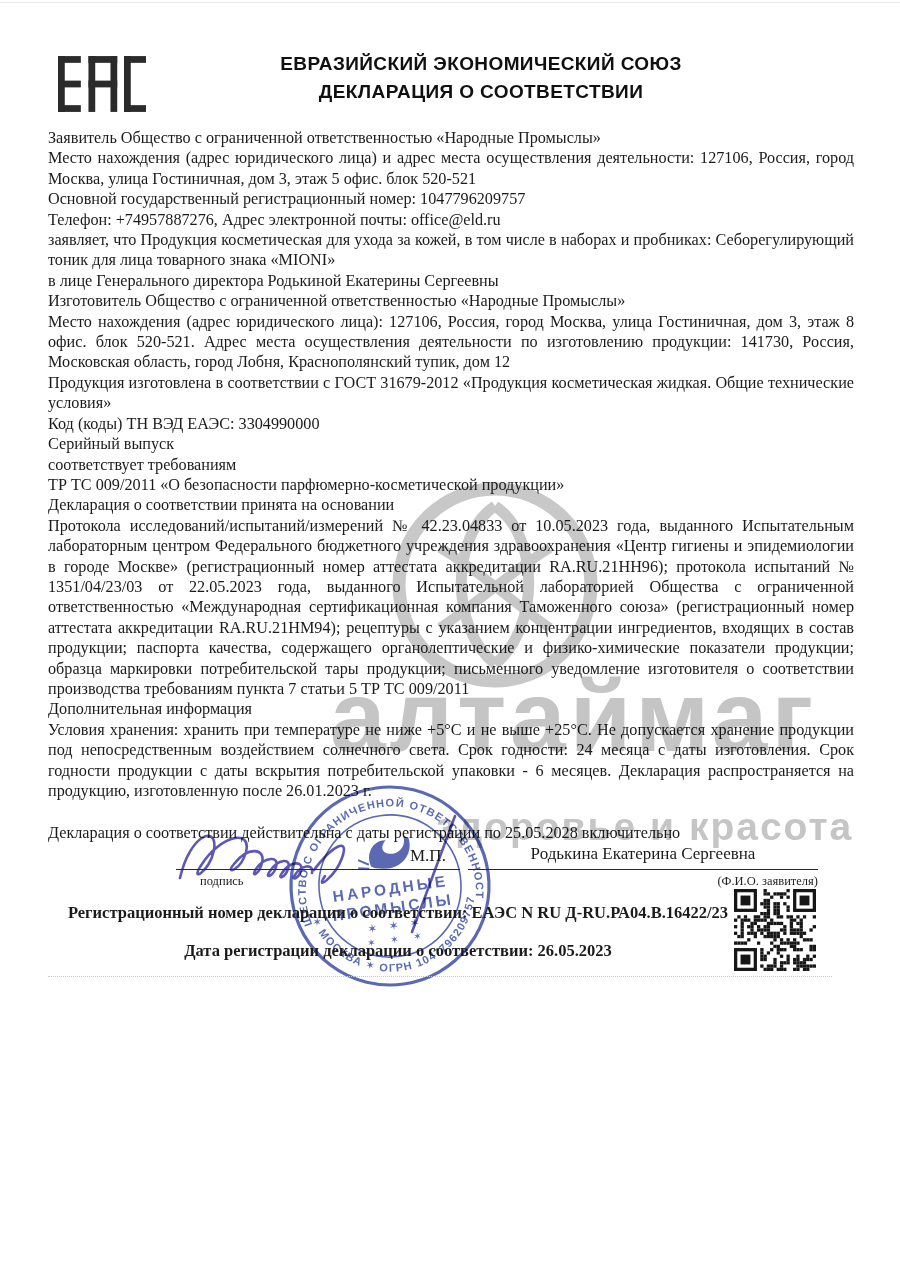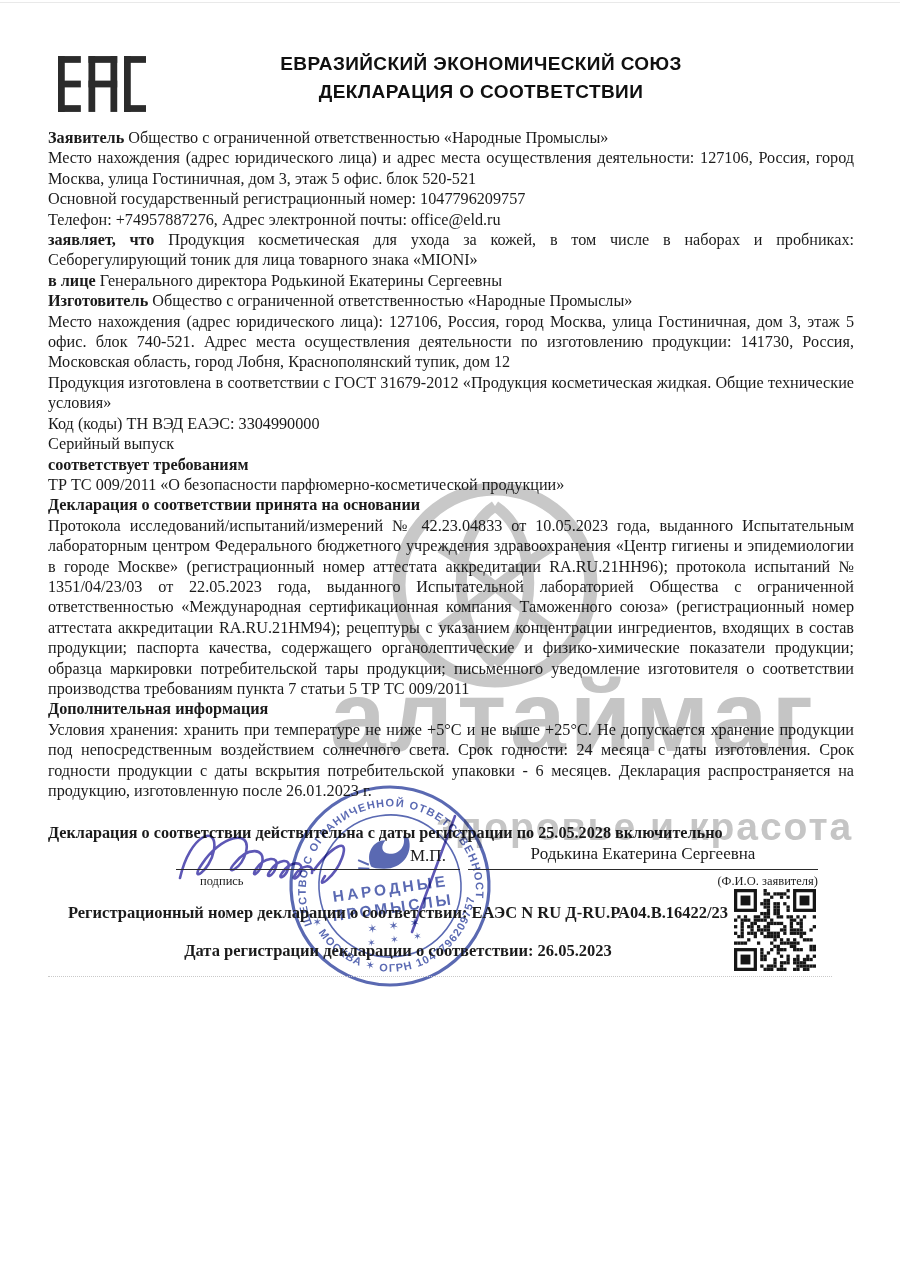--- a/index.html
+++ b/index.html
@@ -20,21 +20,21 @@
     position:absolute;left:62px;right:0;top:50px;text-align:center;
     font-family:"Liberation Sans","DejaVu Sans",sans-serif;font-weight:bold;
     font-size:19px;line-height:28px;color:#101010;letter-spacing:.4px;
   }
   
   .body{
     position:absolute;left:48px;top:128px;width:806px;
     font-size:16.2px;line-height:20.4px;text-align:justify;
   }
   .para{margin:0;}
-  .para b{font-weight:bold;}
+  .para b{font-weight:normal;}
   .validity{margin-top:22px;}
   
   .wm{position:absolute;font-family:"Liberation Sans","DejaVu Sans",sans-serif;
       color:var(--wm-c);mix-blend-mode:multiply;white-space:nowrap;}
   .wm1{left:330px;top:666px;font-size:100px;font-weight:bold;letter-spacing:4px;line-height:1;}
   .wm2{left:436px;top:770px;font-size:39px;font-weight:bold;letter-spacing:2px;line-height:1;margin-top:37px;}
   .wm-emblem{position:absolute;left:388px;top:478px;mix-blend-mode:multiply;opacity:.95;}
   .wm-emblem .s{stroke:var(--wm-c);fill:none;}
   
   .stamp{position:absolute;left:284px;top:780px;mix-blend-mode:multiply;opacity:.85;}
@@ -94,21 +94,21 @@
   </svg>
 
   <div class="body">
     <p class="para"><b>Заявитель </b><span>Общество с ограниченной ответственностью «Народные Промыслы»</span></p>
     <p class="para"><b></b><span>Место нахождения (адрес юридического лица) и адрес места осуществления деятельности: 127106, Россия, город Москва, улица Гостиничная, дом 3, этаж 5 офис. блок 520-521</span></p>
     <p class="para"><b></b><span>Основной государственный регистрационный номер: 1047796209757</span></p>
     <p class="para"><b></b><span>Телефон: +74957887276, Адрес электронной почты: office@eld.ru</span></p>
     <p class="para"><b>заявляет, что </b><span>Продукция косметическая для ухода за кожей, в том числе в наборах и пробниках: Себорегулирующий тоник для лица товарного знака «MIONI»</span></p>
     <p class="para"><b>в лице </b><span>Генерального директора Родькиной Екатерины Сергеевны</span></p>
     <p class="para"><b>Изготовитель </b><span>Общество с ограниченной ответственностью «Народные Промыслы»</span></p>
-    <p class="para"><b></b><span>Место нахождения (адрес юридического лица): 127106, Россия, город Москва, улица Гостиничная, дом 3, этаж 5 офис. блок 740-521. Адрес места осуществления деятельности по изготовлению продукции: 141730, Россия, Московская область, город Лобня, Краснополянский тупик, дом 12</span></p>
+    <p class="para"><b></b><span>Место нахождения (адрес юридического лица): 127106, Россия, город Москва, улица Гостиничная, дом 3, этаж 8 офис. блок 520-521. Адрес места осуществления деятельности по изготовлению продукции: 141730, Россия, Московская область, город Лобня, Краснополянский тупик, дом 12</span></p>
     <p class="para"><b></b><span>Продукция изготовлена в соответствии с ГОСТ 31679-2012 «Продукция косметическая жидкая. Общие технические условия»</span></p>
     <p class="para"><b></b><span>Код (коды) ТН ВЭД ЕАЭС: 3304990000</span></p>
     <p class="para"><b></b><span>Серийный выпуск</span></p>
     <p class="para"><b>соответствует требованиям</b><span></span></p>
     <p class="para"><b></b><span>ТР ТС 009/2011 «О безопасности парфюмерно-косметической продукции»</span></p>
     <p class="para"><b>Декларация о соответствии принята на основании</b><span></span></p>
     <p class="para"><b></b><span>Протокола исследований/испытаний/измерений № 42.23.04833 от 10.05.2023 года, выданного Испытательным лабораторным центром Федерального бюджетного учреждения здравоохранения «Центр гигиены и эпидемиологии в городе Москве» (регистрационный номер аттестата аккредитации RA.RU.21НН96); протокола испытаний № 1351/04/23/03 от 22.05.2023 года, выданного Испытательной лабораторией Общества с ограниченной ответственностью «Международная сертификационная компания Таможенного союза» (регистрационный номер аттестата аккредитации RA.RU.21НМ94); рецептуры с указанием концентрации ингредиентов, входящих в состав продукции; паспорта качества, содержащего органолептические и физико-химические показатели продукции; образца маркировки потребительской тары продукции; письменного уведомление изготовителя о соответствии производства требованиям пункта 7 статьи 5 ТР ТС 009/2011</span></p>
     <p class="para"><b>Дополнительная информация</b><span></span></p>
     <p class="para"><b></b><span>Условия хранения: хранить при температуре не ниже +5°С и не выше +25°С. Не допускается хранение продукции под непосредственным воздействием солнечного света. Срок годности: 24 месяца с даты изготовления. Срок годности продукции с даты вскрытия потребительской упаковки - 6 месяцев. Декларация распространяется на продукцию, изготовленную после 26.01.2023 г.</span></p>
     <p class="para validity"><b>Декларация о соответствии действительна с даты регистрации по 25.05.2028 включительно</b></p>

